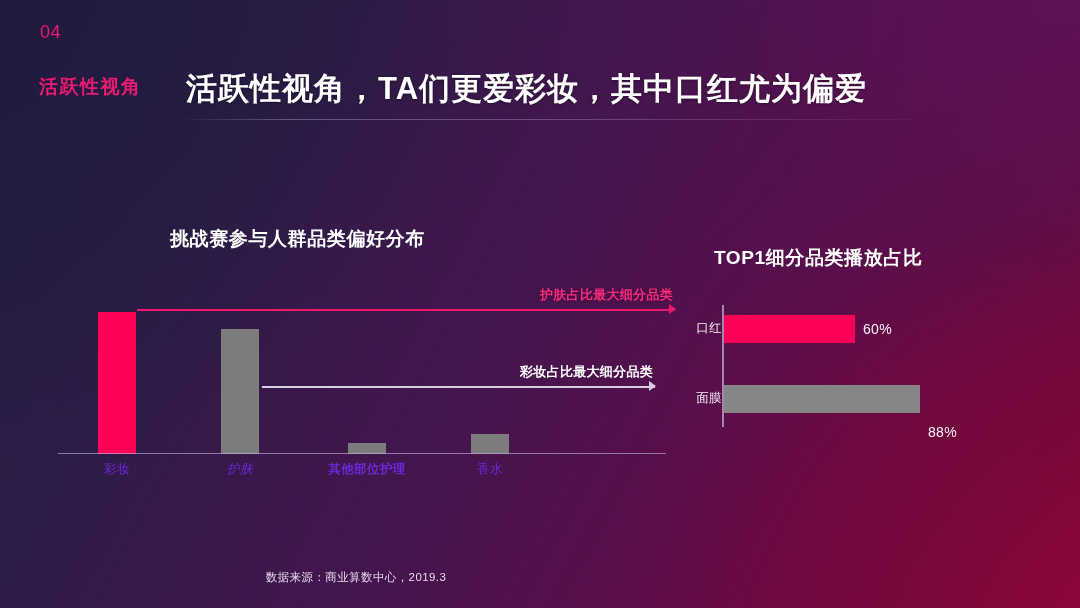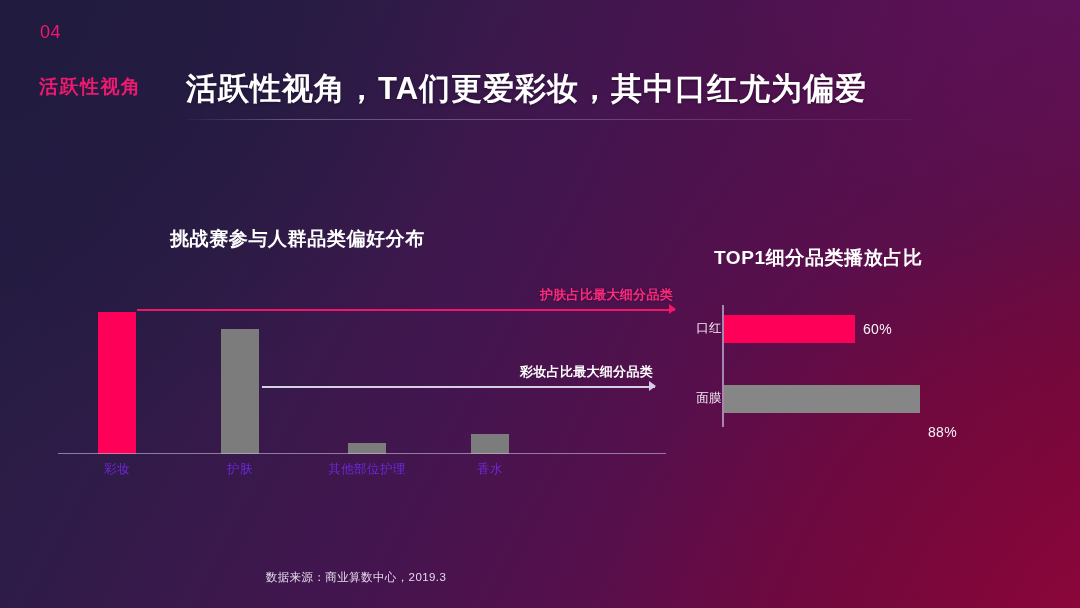--- a/index.html
+++ b/index.html
@@ -118,22 +118,22 @@
     <div class="l-bar pink" style="left:40px;  height:142px;"></div>
     <div class="l-bar gray" style="left:163px; height:125px;"></div>
     <div class="l-bar gray" style="left:290px; height:11px;"></div>
     <div class="l-bar gray" style="left:413px; height:20px;"></div>
   </div>
 
   <div class="l-axis"></div>
 
   <div class="l-ticks">
     <span class="l-tick" style="left:59px;">彩妆</span>
-    <span class="l-tick" style="left:182px;">护肤</span>
-    <span class="l-tick" style="left:309px;">其他部位护理</span>
+    <span class="l-tick" style="left:182px;font-style:italic;">护肤</span>
+    <span class="l-tick" style="left:309px;font-weight:bold;">其他部位护理</span>
     <span class="l-tick" style="left:432px;text-align:center;">香水</span>
   </div>
 
   <div class="anno pink" style="left:131px; top:300px; width:538px;">
     <span class="line"></span>
     <span class="head"></span>
     <span class="txt">护肤占比最大细分品类</span>
   </div>
 
   <div class="anno white" style="left:256px; top:377px; width:393px;">

